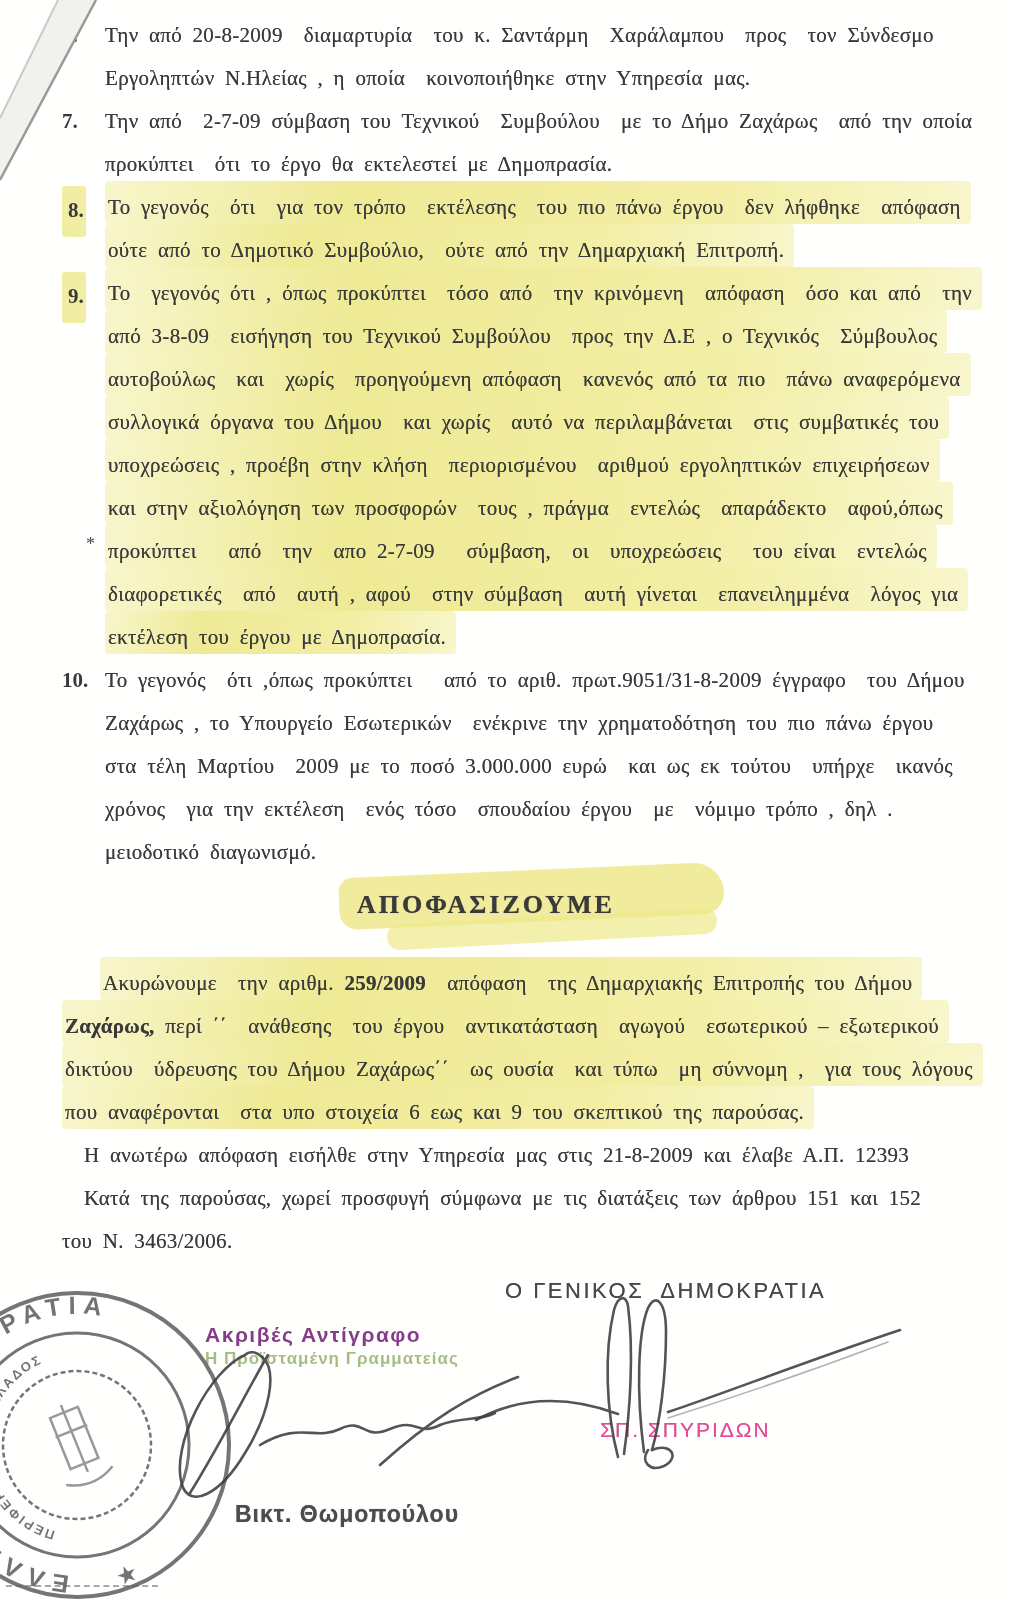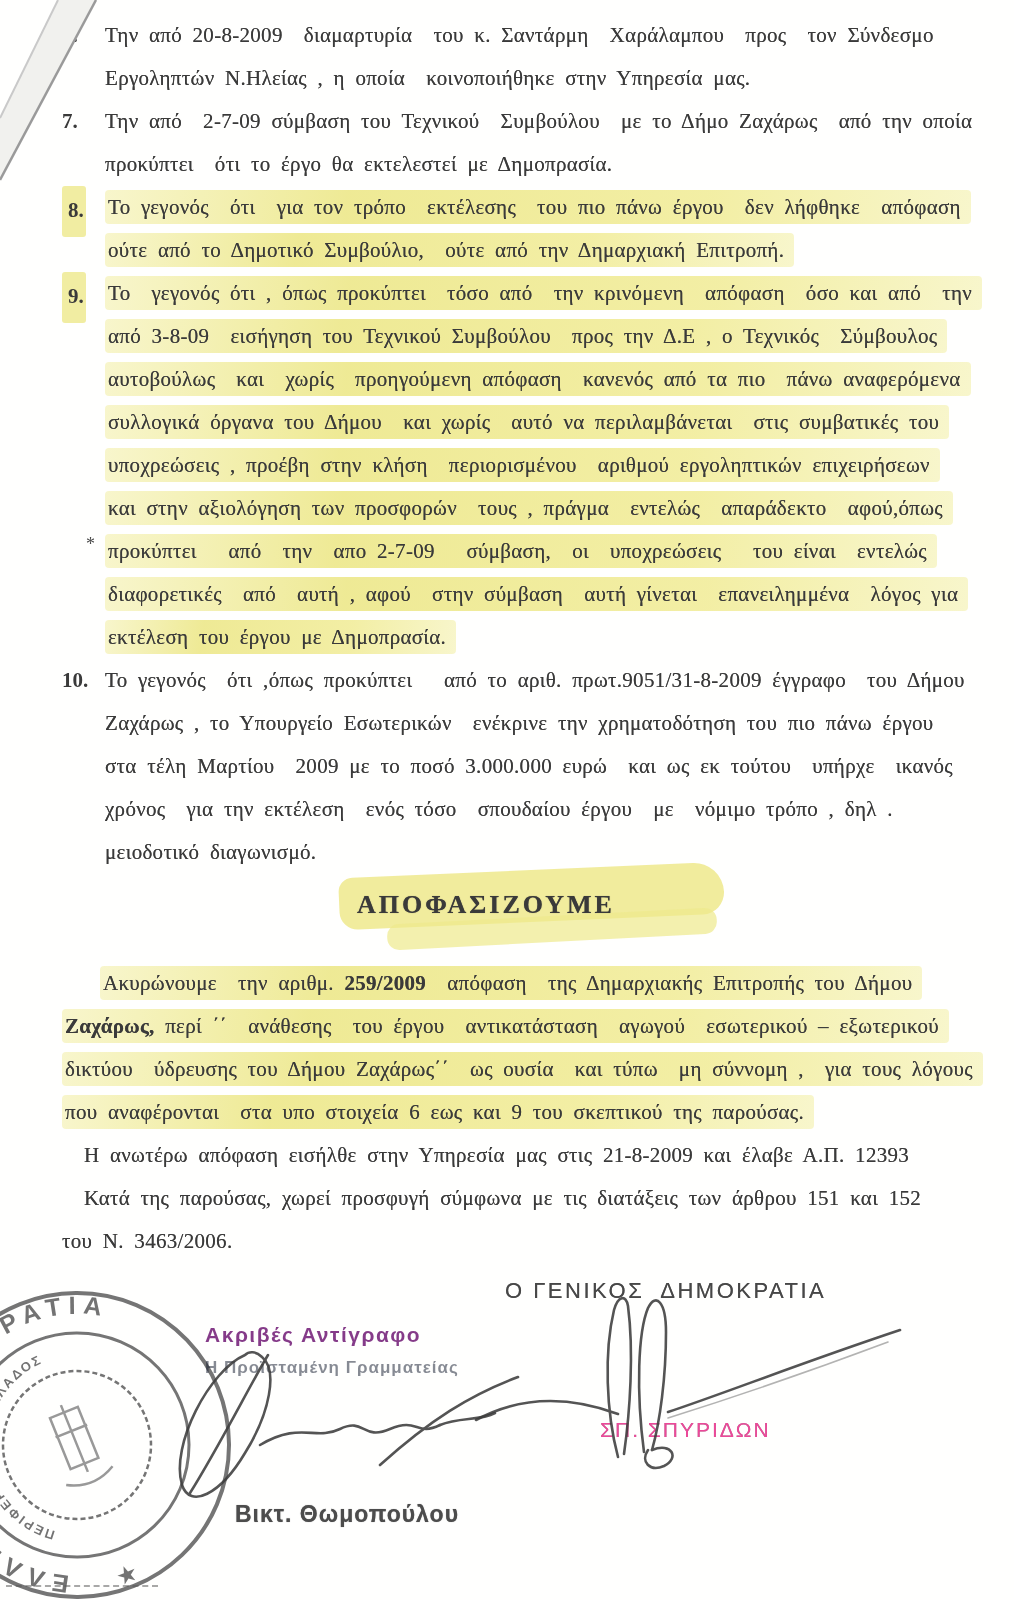--- a/index.html
+++ b/index.html
@@ -9,21 +9,21 @@
     font-family:"Liberation Serif", serif;
     color:#3a3a3a;
   }
   .body-text{position:absolute; left:62px; top:14px; width:1100px;}
   .line{height:43px; line-height:43px; white-space:pre; font-size:21px;
         letter-spacing:.3px; word-spacing:5px;
         text-shadow:0 0 .6px rgba(55,55,55,.75);}
   .item{position:relative; padding-left:43px;}
   .item .num{position:absolute; left:0; top:0; font-weight:bold; height:43px; line-height:43px; font-size:21px;}
   .hl{background:linear-gradient(97deg, rgba(242,238,163,.55), rgba(237,232,140,.92) 28%, rgba(241,236,152,.88) 70%, rgba(243,240,170,.6));
-      padding:5px 10px 5px 3px; border-radius:4px; box-decoration-break:clone;text-align:right;}
+      padding:14px 10px 5px 3px; border-radius:4px; box-decoration-break:clone;text-align:right;}
   .hl-item .num{background:rgba(239,234,146,.85); padding:3px 2px 5px 6px; border-radius:3px;}
   .margin-star{position:absolute; left:86px; top:534px; font-size:18px; color:#4a4a4a;}
   .heading-wrap{position:relative; margin:8px 0 0 295px; display:inline-block;}
   .heading-wrap::before{content:""; position:absolute; left:-18px; top:-12px; width:385px; height:52px;
       background:rgba(238,233,140,.85); border-radius:14px 30px 22px 18px; transform:rotate(-2.5deg); z-index:0;}
   .heading-wrap::after{content:""; position:absolute; left:30px; top:34px; width:330px; height:26px;
       background:rgba(238,233,140,.7); border-radius:12px; transform:rotate(-3deg); z-index:0;}
   .heading{position:relative; z-index:1; font-size:26px; font-weight:bold; letter-spacing:3px;
       height:45px; line-height:45px; text-shadow:0 0 .7px rgba(50,50,50,.8);}
   .decision{margin-top:35px;}
@@ -32,21 +32,21 @@
   b.seg{font-weight:bold;}
   .sig-right{position:absolute; left:505px; top:1278px; width:480px; z-index:3;}
   .sig-right .title{font-family:"Liberation Sans", sans-serif; font-size:22px; letter-spacing:2.5px;
       color:#474747; text-shadow:0 0 .6px rgba(70,70,70,.7); white-space:pre;}
   .sig-right .name{position:absolute; left:95px; top:140px; font-family:"Liberation Sans", sans-serif;
       font-size:21px; letter-spacing:2px; color:#ec4899; text-shadow:0 0 .6px rgba(80,80,80,.6); white-space:pre;}
   .sig-left{position:absolute; left:205px; top:1323px; width:340px; z-index:3;}
   .cert1{font-family:"Liberation Sans", sans-serif; font-size:21px; font-weight:bold; letter-spacing:1.5px;
       color:#701a75; opacity:.85; white-space:pre;}
   .cert2{font-family:"Liberation Sans", sans-serif; font-size:17px; font-weight:bold; letter-spacing:1px;
-      color:#0f172a; opacity:.5; margin-top:11px; filter:blur(.4px); white-space:pre;}
+      color:#4d7c0f; opacity:.5; margin-top:2px; filter:blur(.4px); white-space:pre;}
   .cert-name{position:absolute; left:30px; top:178px; font-family:"Liberation Sans", sans-serif;
       font-size:23px; font-weight:bold; letter-spacing:1px; color:#4c4c4c;
       text-shadow:0 0 .8px rgba(60,60,60,.7); white-space:pre;}
   .sigsvg{position:absolute; z-index:4; pointer-events:none;}
   .stamp{position:absolute; left:-88px; top:1280px; z-index:2; opacity:.82;}
   .fold{position:absolute; left:0; top:0; z-index:5;}
   .dashes{position:absolute; left:6px; top:1585px; width:152px; height:0;
       border-top:2px dashed #8b8b8b; opacity:.75; z-index:1;}
 </style>
 </head>

